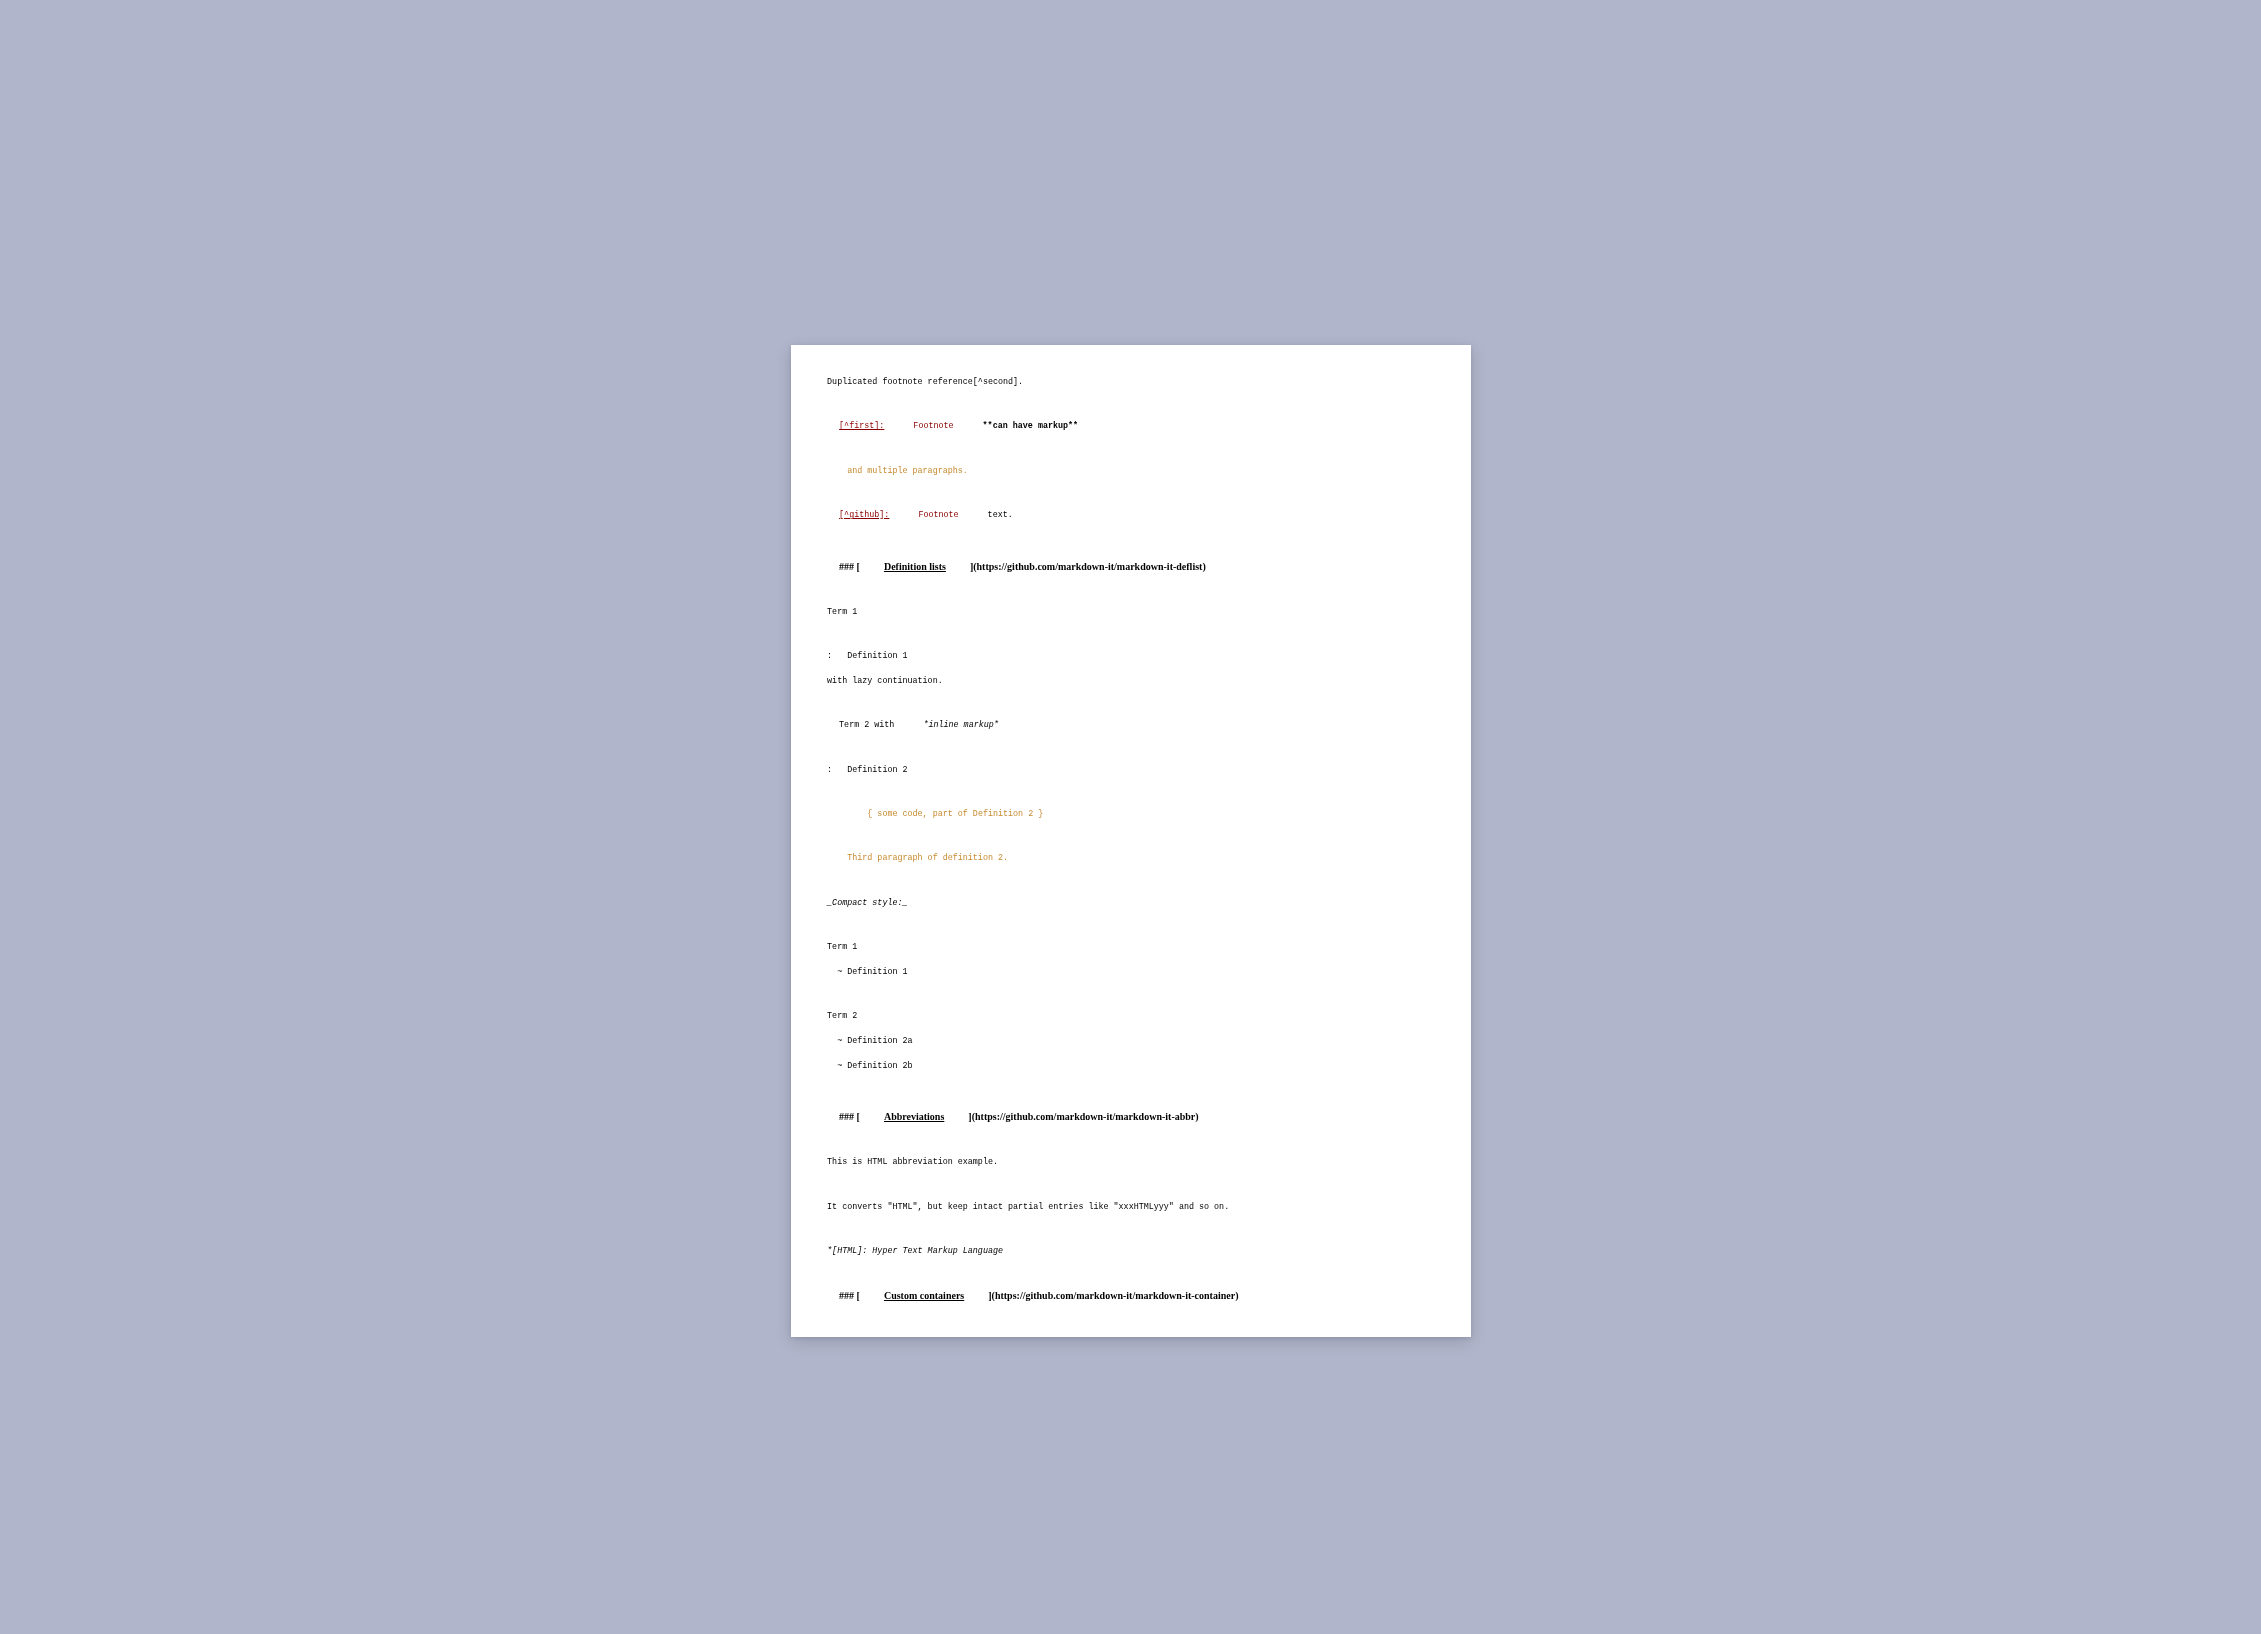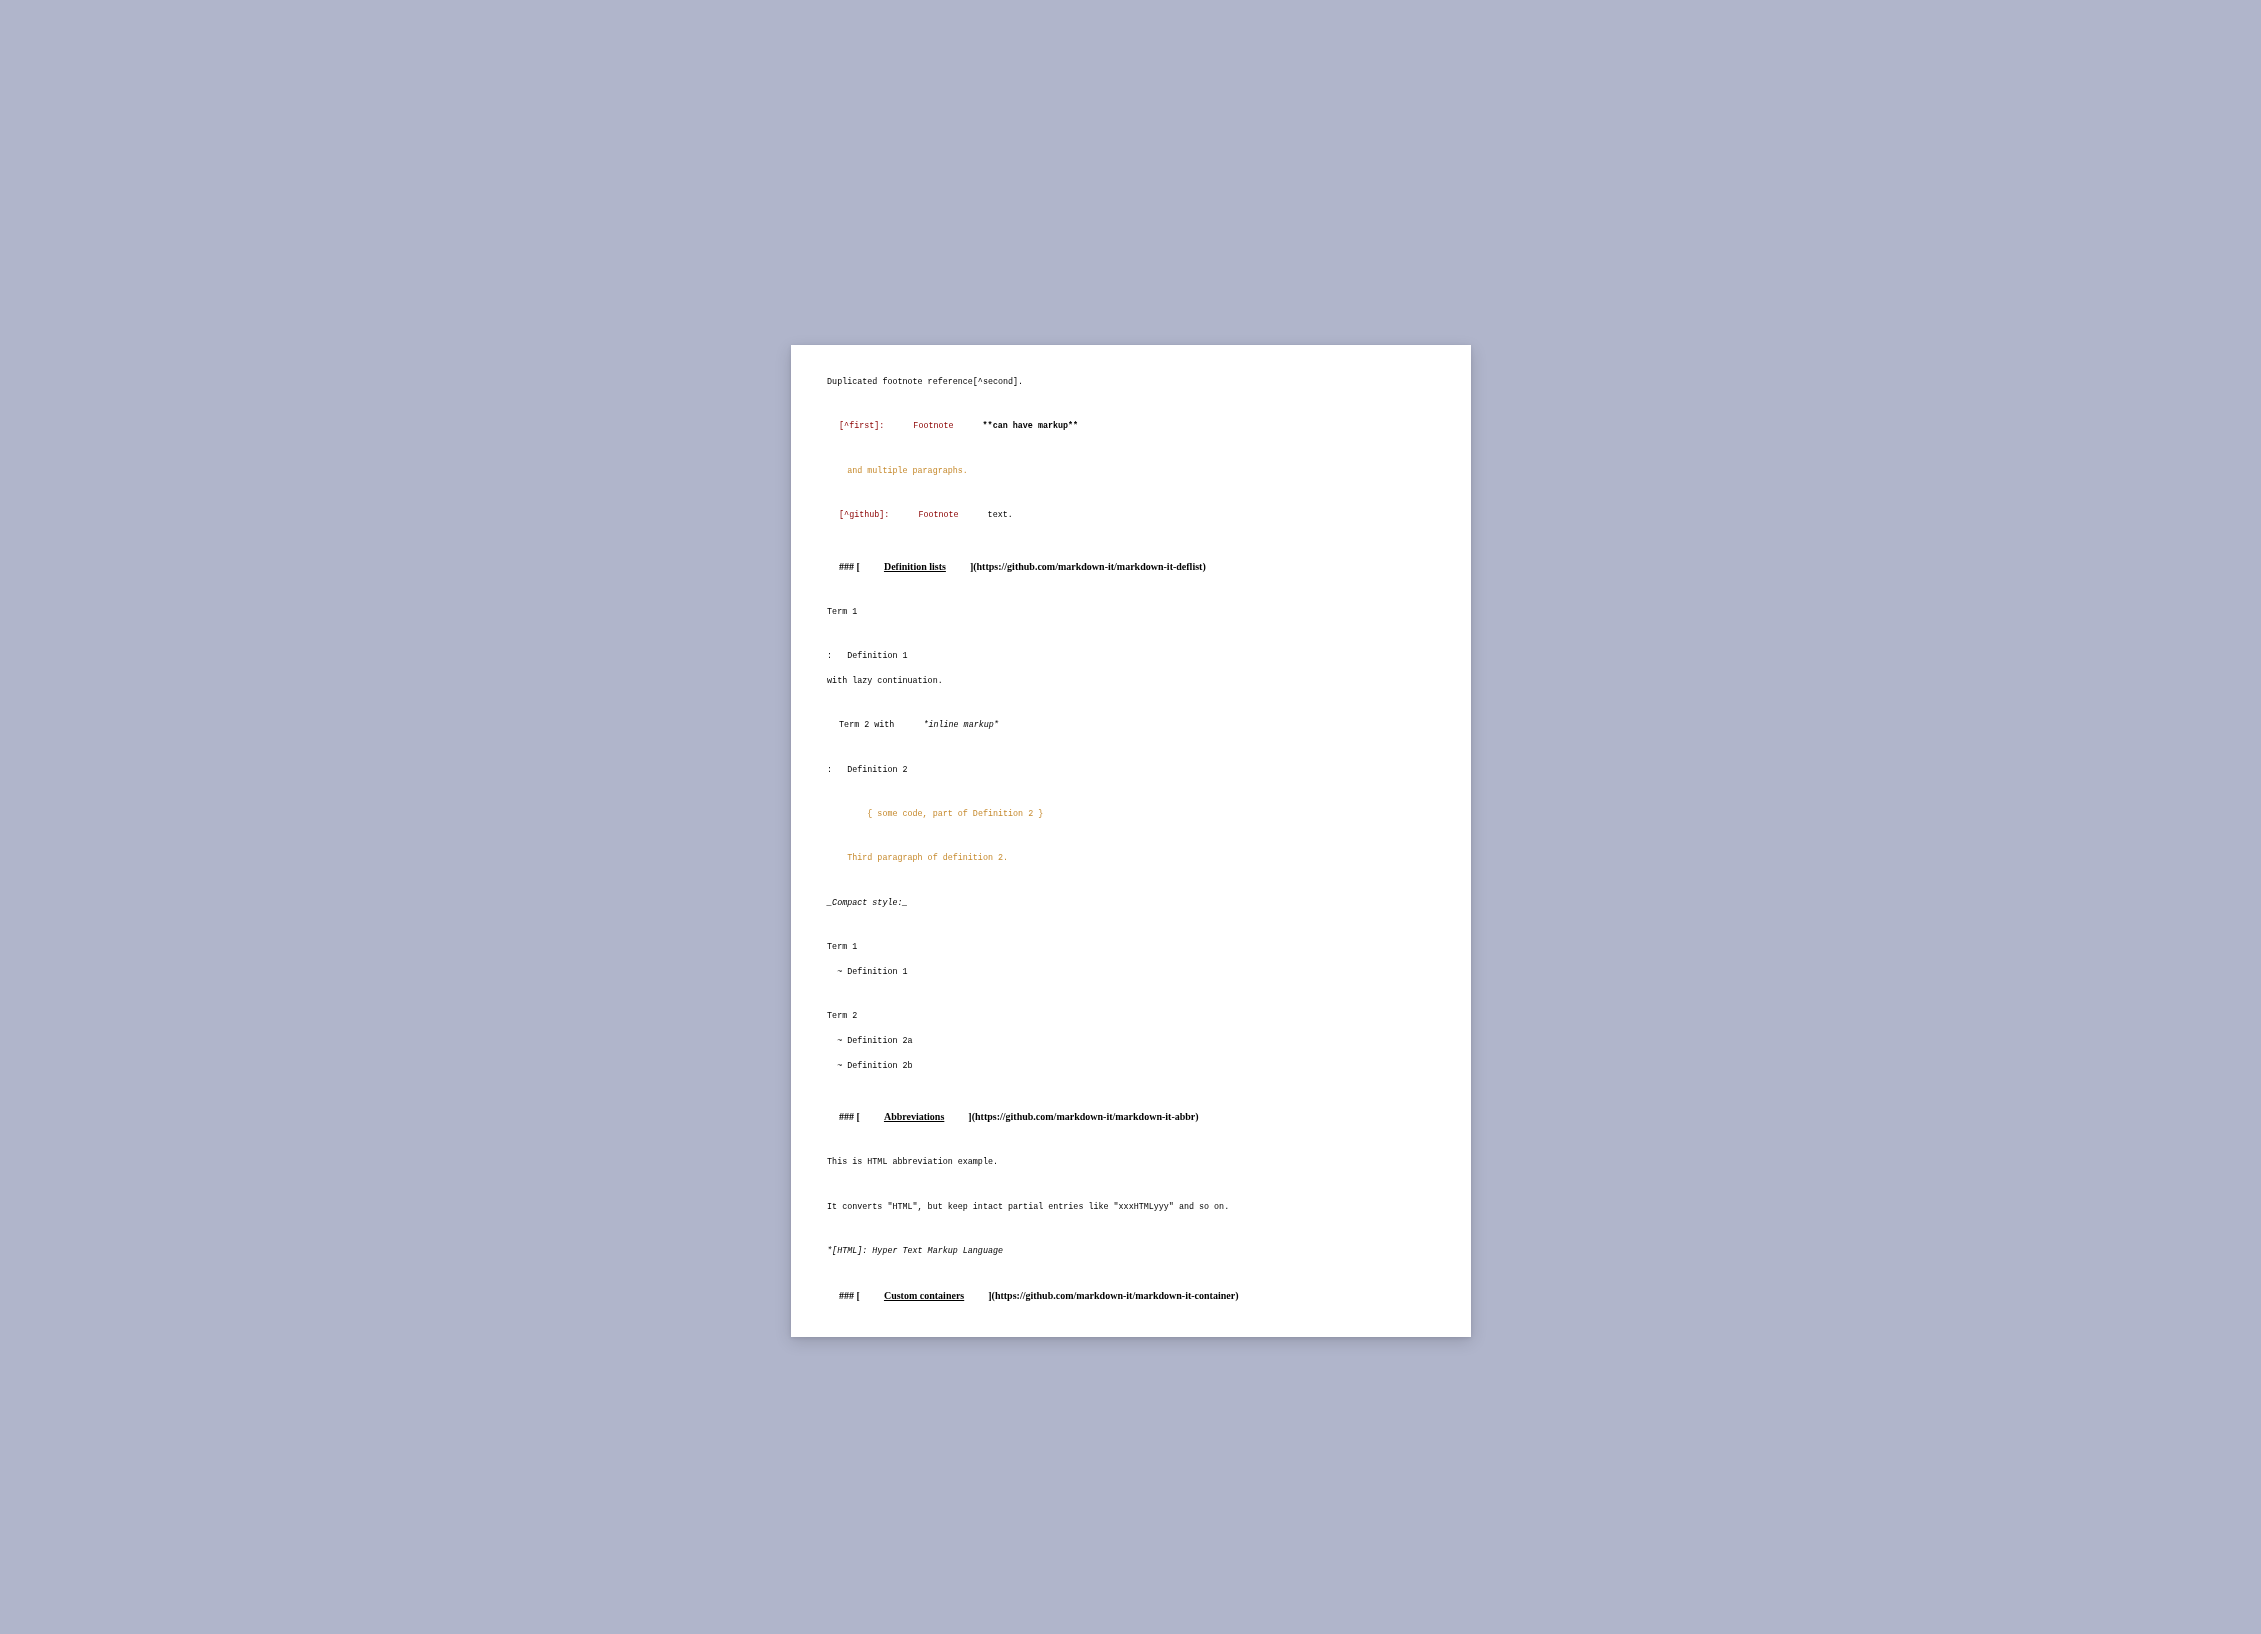--- a/index.html
+++ b/index.html
@@ -19,21 +19,21 @@
     box-shadow: 0 5.2px 15.5px rgba(0,0,0,0.15), 0 1.3px 3.9px rgba(0,0,0,0.1);
   }
   .line {
     font-size: 8.4px;
     line-height: 1.5;
     white-space: pre-wrap;
     color: #000;
   }
   .spacer { height: 7.8px; }
   .spacer-lg { height: 14.3px; }
-  .link { color: #8b0000; }
+  .link { color: #8b0000; text-decoration: underline; }
   .red { color: #8b0000; text-align: right; }
   .orange { color: #c68a2e; }
   .bold { font-weight: bold; }
   .italic { font-style: italic; }
   .heading {
     font-family: Liberation Serif, serif;
     font-size: 10px;
     font-weight: bold;
     color: #000;
     line-height: 1.4;

